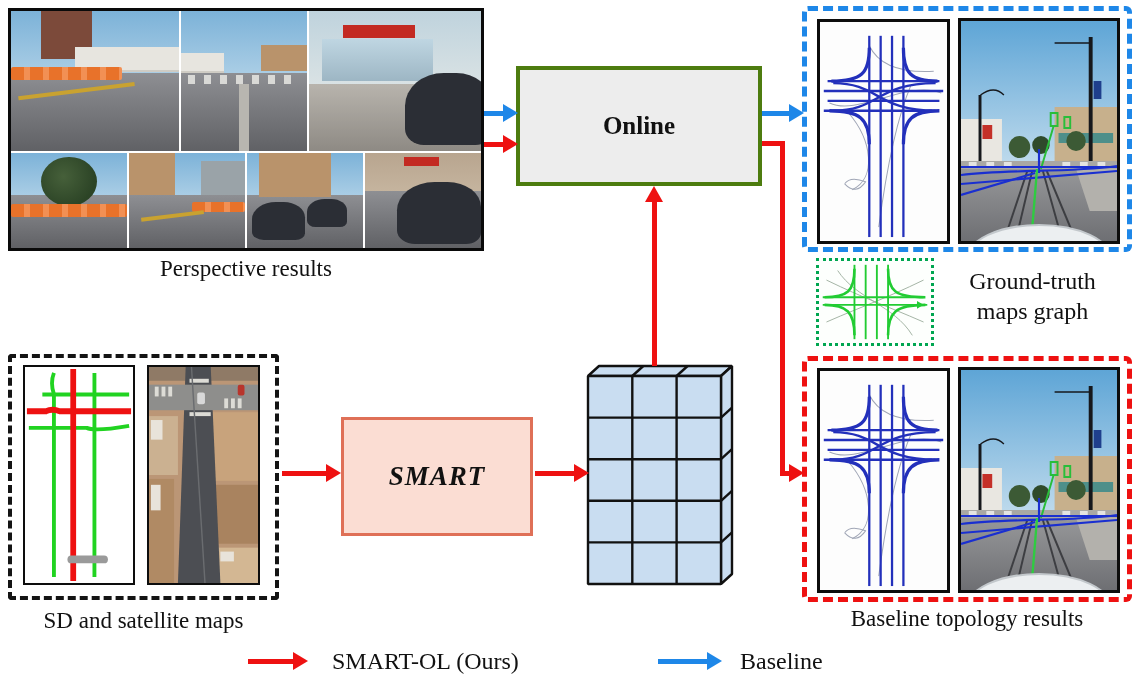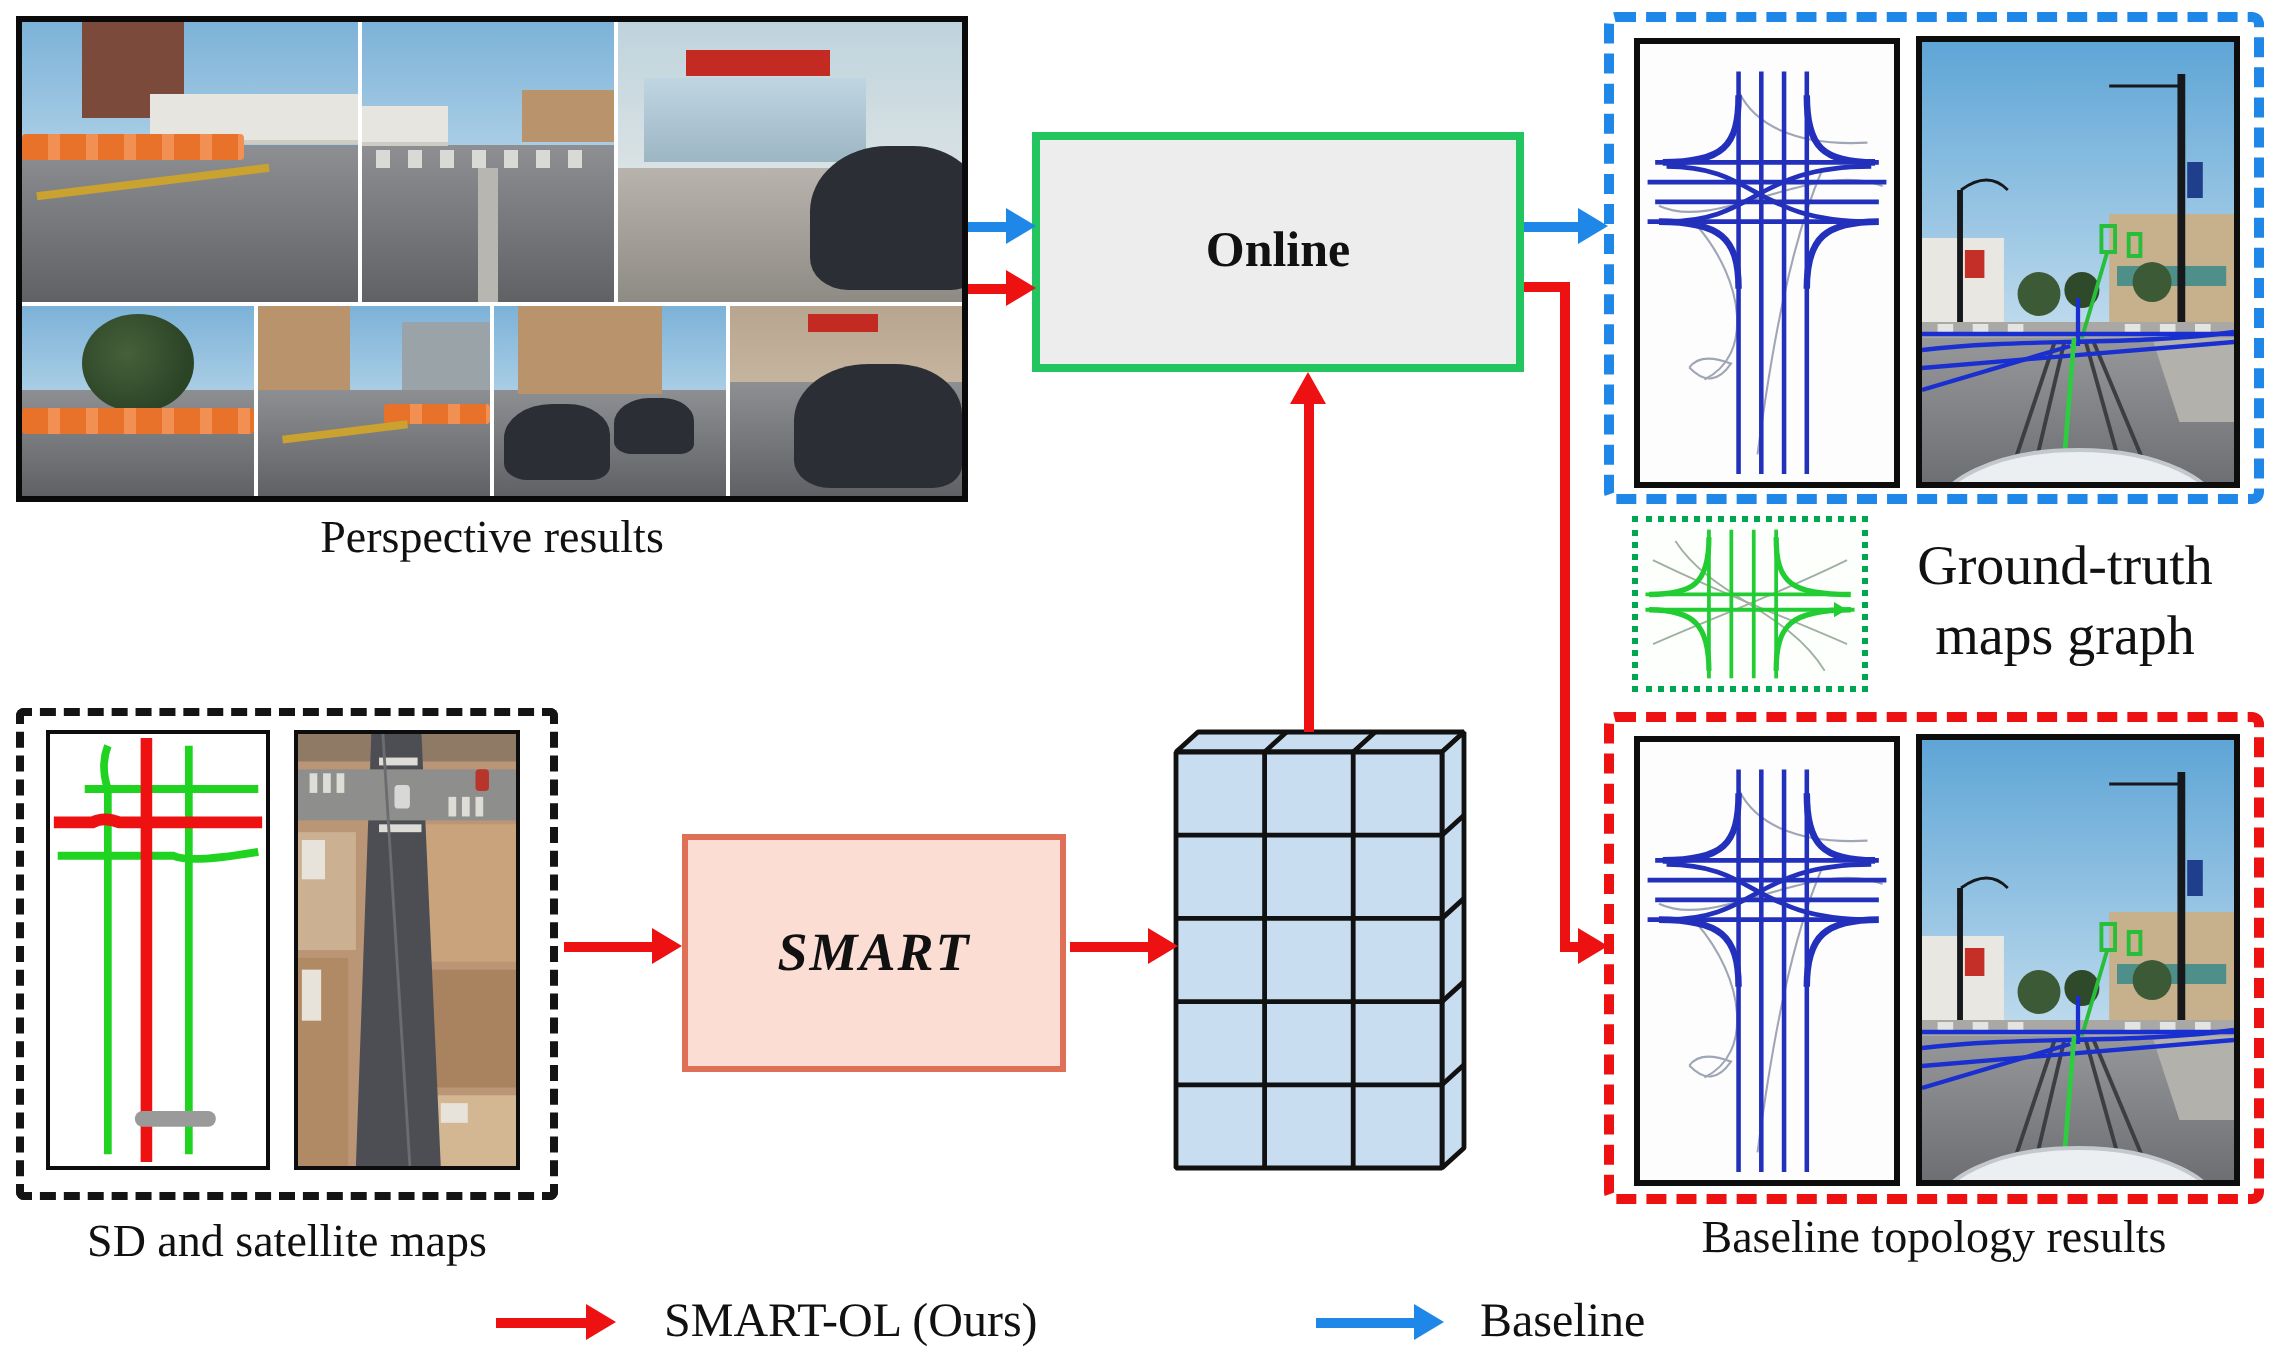--- a/index.html
+++ b/index.html
@@ -1,24 +1,24 @@
 <!DOCTYPE html>
 <html style="--ours_red: #ee1111; --baseline_blue: #1e87e8; --gt_green: #00a651; --lane_green: #22cc33; --lane_blue: #2330bb; --online_fill: #ededed; --smart_fill: #fbddd3; --smart_border: #df7057; --cube_fill: #c9ddf1;"><head>
 <meta charset="utf-8">
 <style>
   html,body{margin:0;padding:0;background:#ffffff;}
   #stage{position:relative;width:1138px;height:685px;background:#ffffff;overflow:hidden;
          font-family:"Liberation Serif", serif;color:#111;}
   .abs{position:absolute;}
   
   .caption{font-size:23px;text-align:center;color:#111;}
-  .cap2{font-size:28px;text-align:center;line-height:1.25;color:#111;}
+  .cap2{font-size:24px;text-align:center;line-height:1.25;color:#111;}
   
   .online-box{left:516px;top:66px;width:246px;height:120px;box-sizing:border-box;
-    background:var(--online_fill);border:4px solid #22c55e;display:flex;flex-direction:column;
+    background:var(--online_fill);border:4px solid #4d7c0f;display:flex;flex-direction:column;
     align-items:center;justify-content:center;font-weight:bold;font-size:25px;line-height:1.25;}
   .smart-box{left:341px;top:417px;width:192px;height:119px;box-sizing:border-box;
     background:var(--smart_fill);border:3px solid var(--smart_border);display:flex;
     align-items:center;justify-content:center;font-weight:bold;font-style:italic;font-size:27px;
     letter-spacing:1px;}
   .blue-dash{left:802px;top:6px;width:330px;height:246px;box-sizing:border-box;
     border:5px dashed var(--baseline_blue);border-radius:6px;}
   .red-dash{left:802px;top:356px;width:330px;height:246px;box-sizing:border-box;
     border:5px dashed var(--ours_red);border-radius:6px;}
   .black-dash{left:8px;top:354px;width:271px;height:246px;box-sizing:border-box;

